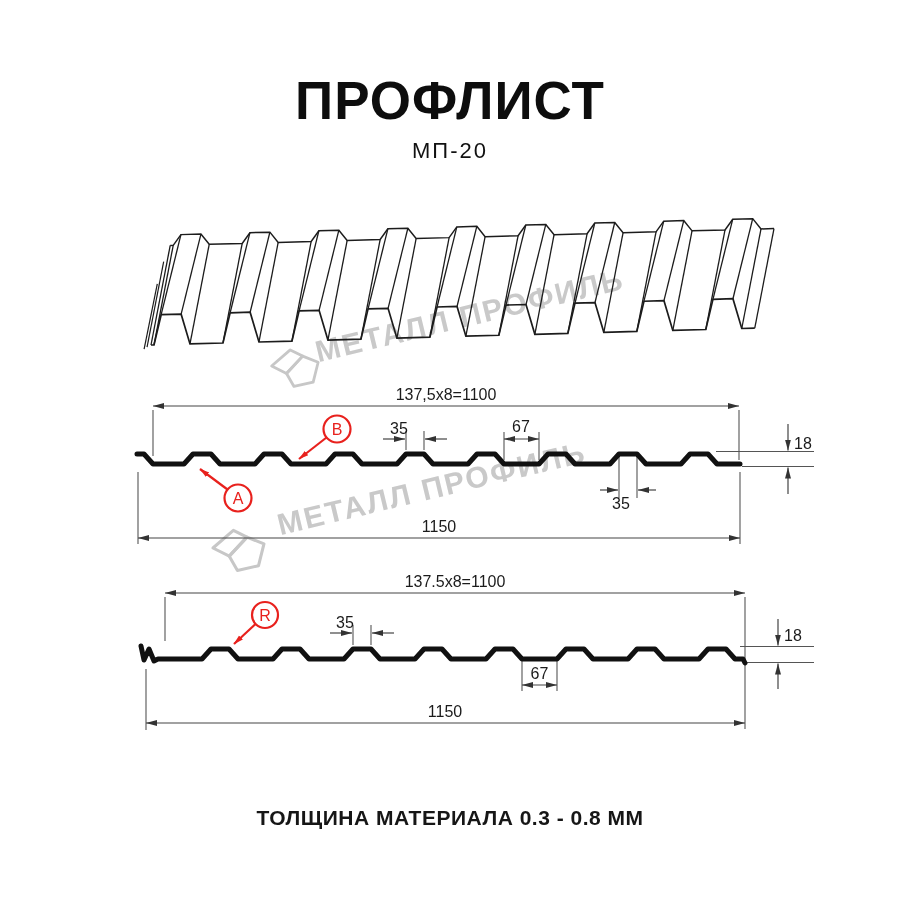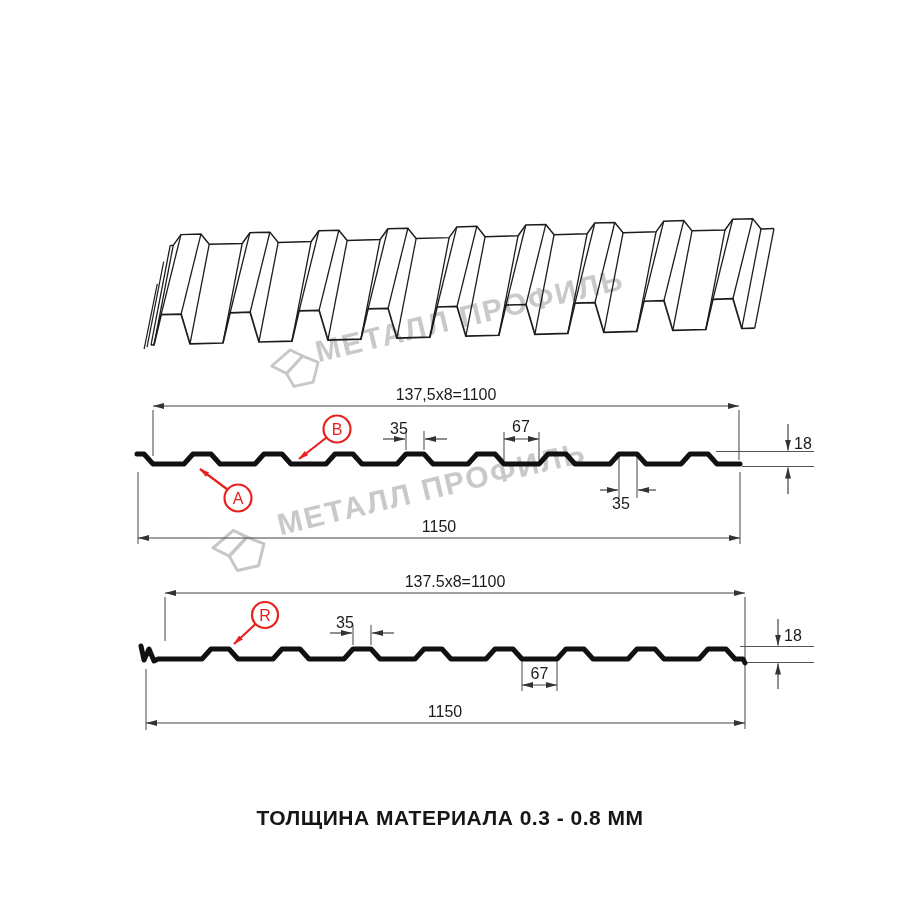--- a/index.html
+++ b/index.html
@@ -17,20 +17,22 @@
   .rt{font-family:"Liberation Sans",sans-serif;font-size:16px;fill:#e8211d;}
   .wm-text{position:absolute;font-family:"Liberation Sans",sans-serif;font-weight:700;
          font-size:30px;letter-spacing:2px;color:#c9c9c9;white-space:nowrap;
          transform-origin:0 100%;transform:rotate(-13.5deg);}
 </style>
 </head>
 <body>
 
 <div class="page">
 
+  <div class="title">ПРОФЛИСТ</div>
+  <div class="subtitle">МП-20</div>
 
   <svg style="left:258px;top:340px;" width="62" height="52" viewBox="0 0 100 80">
     <g fill="none" stroke="#c7c7c7" stroke-width="4.5" stroke-linejoin="round">
       <path d="M22,40 L52,14 L72,24 L46,52 Z"></path>
       <path d="M46,52 L72,24 L97,34 L89,66 L58,73 Z"></path>
     </g>
   </svg>
   <div class="wm-text" style="left:320px;top:335px;">МЕТАЛЛ ПРОФИЛЬ</div>
 
   <svg style="left:198px;top:520px;" width="68" height="56" viewBox="0 0 100 80">

